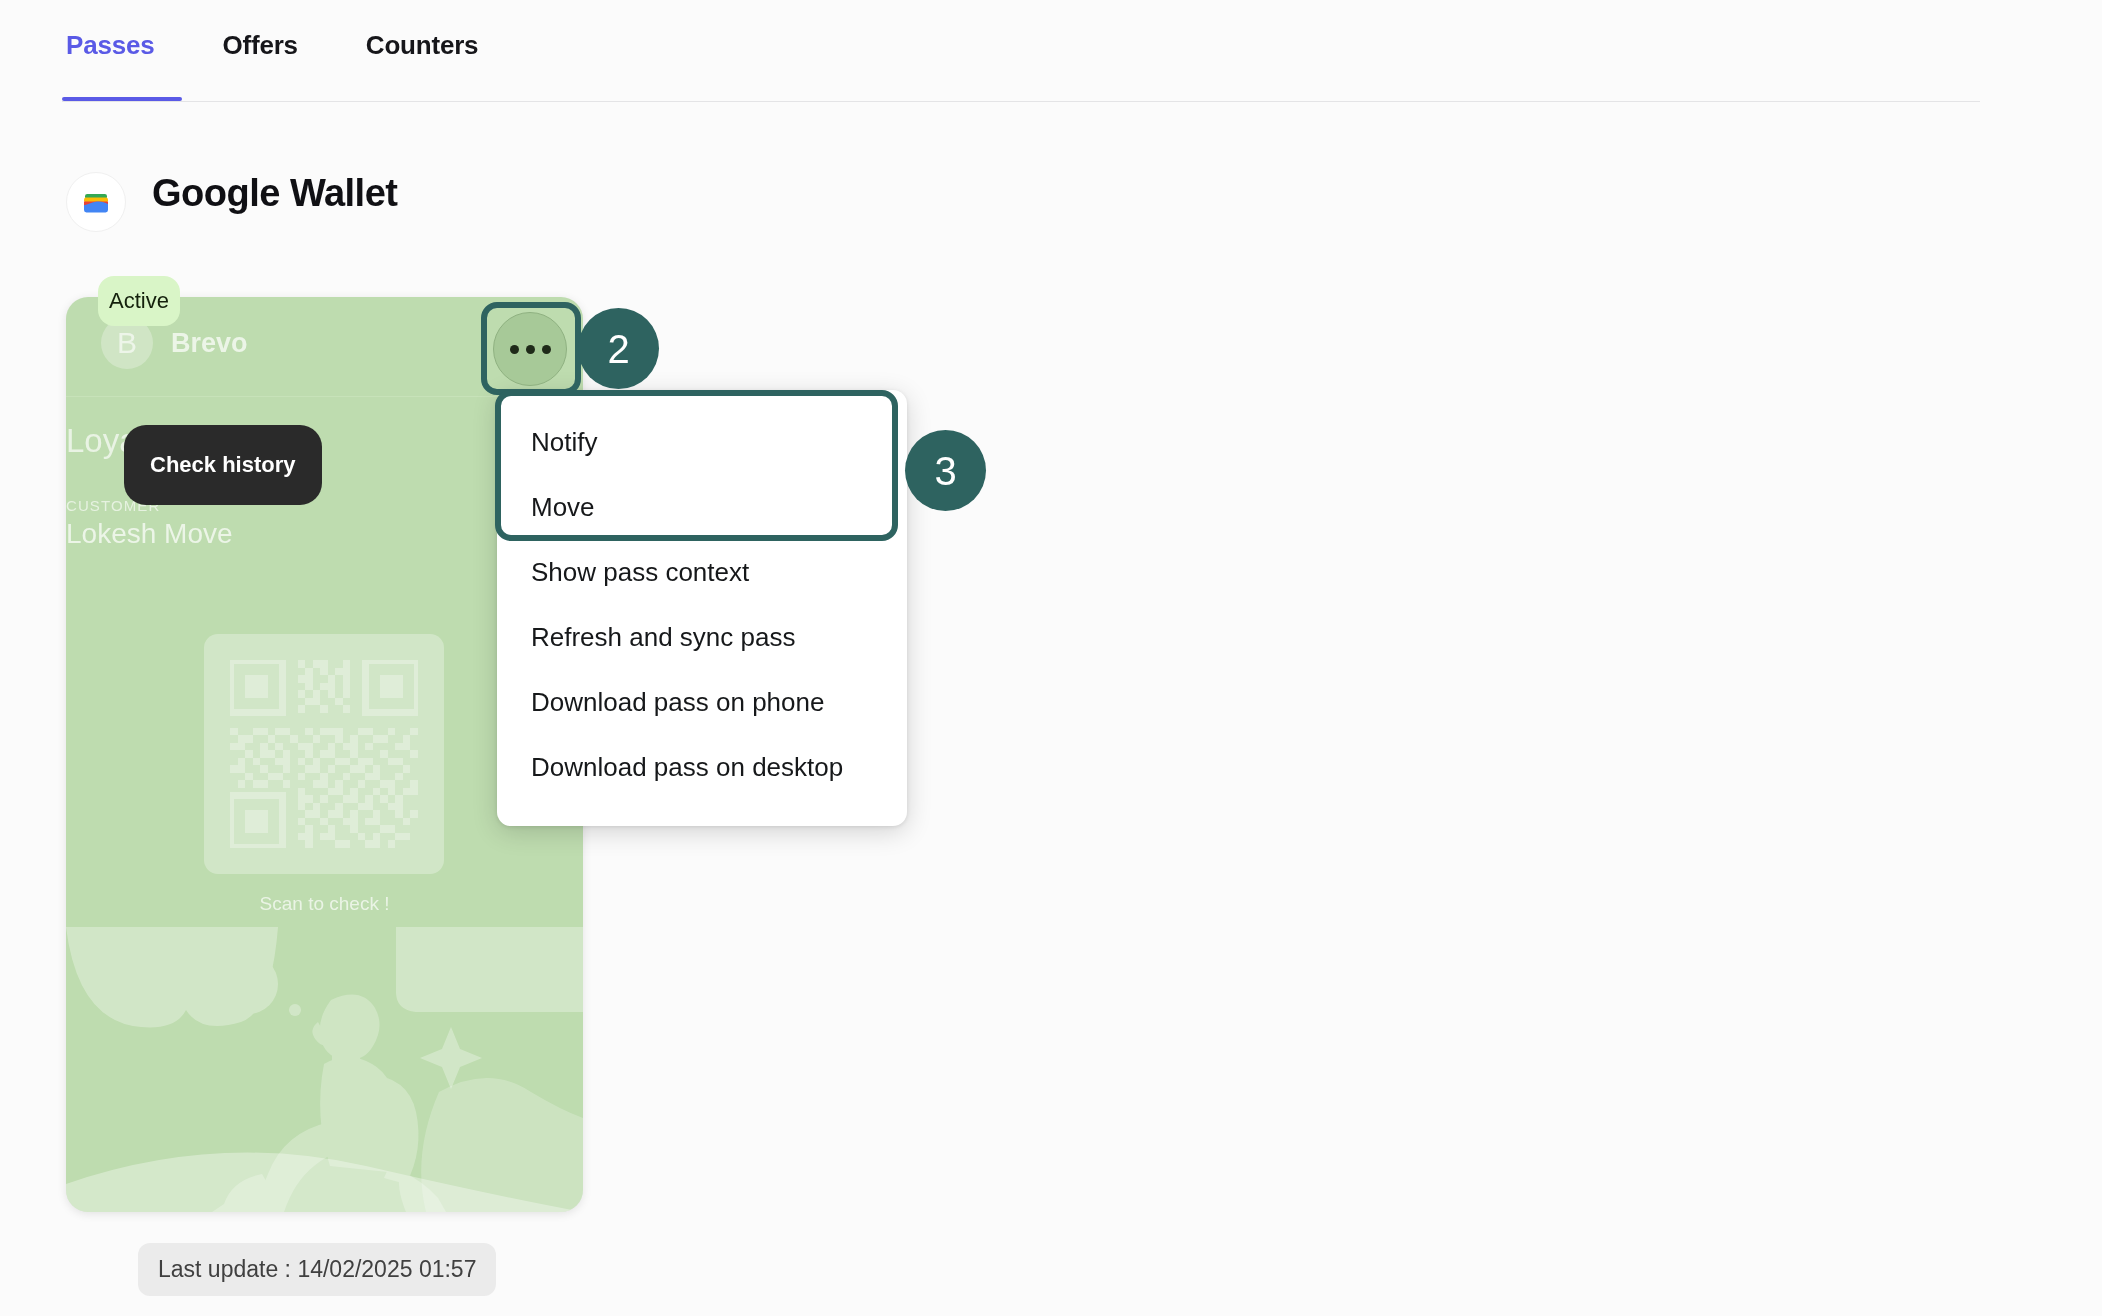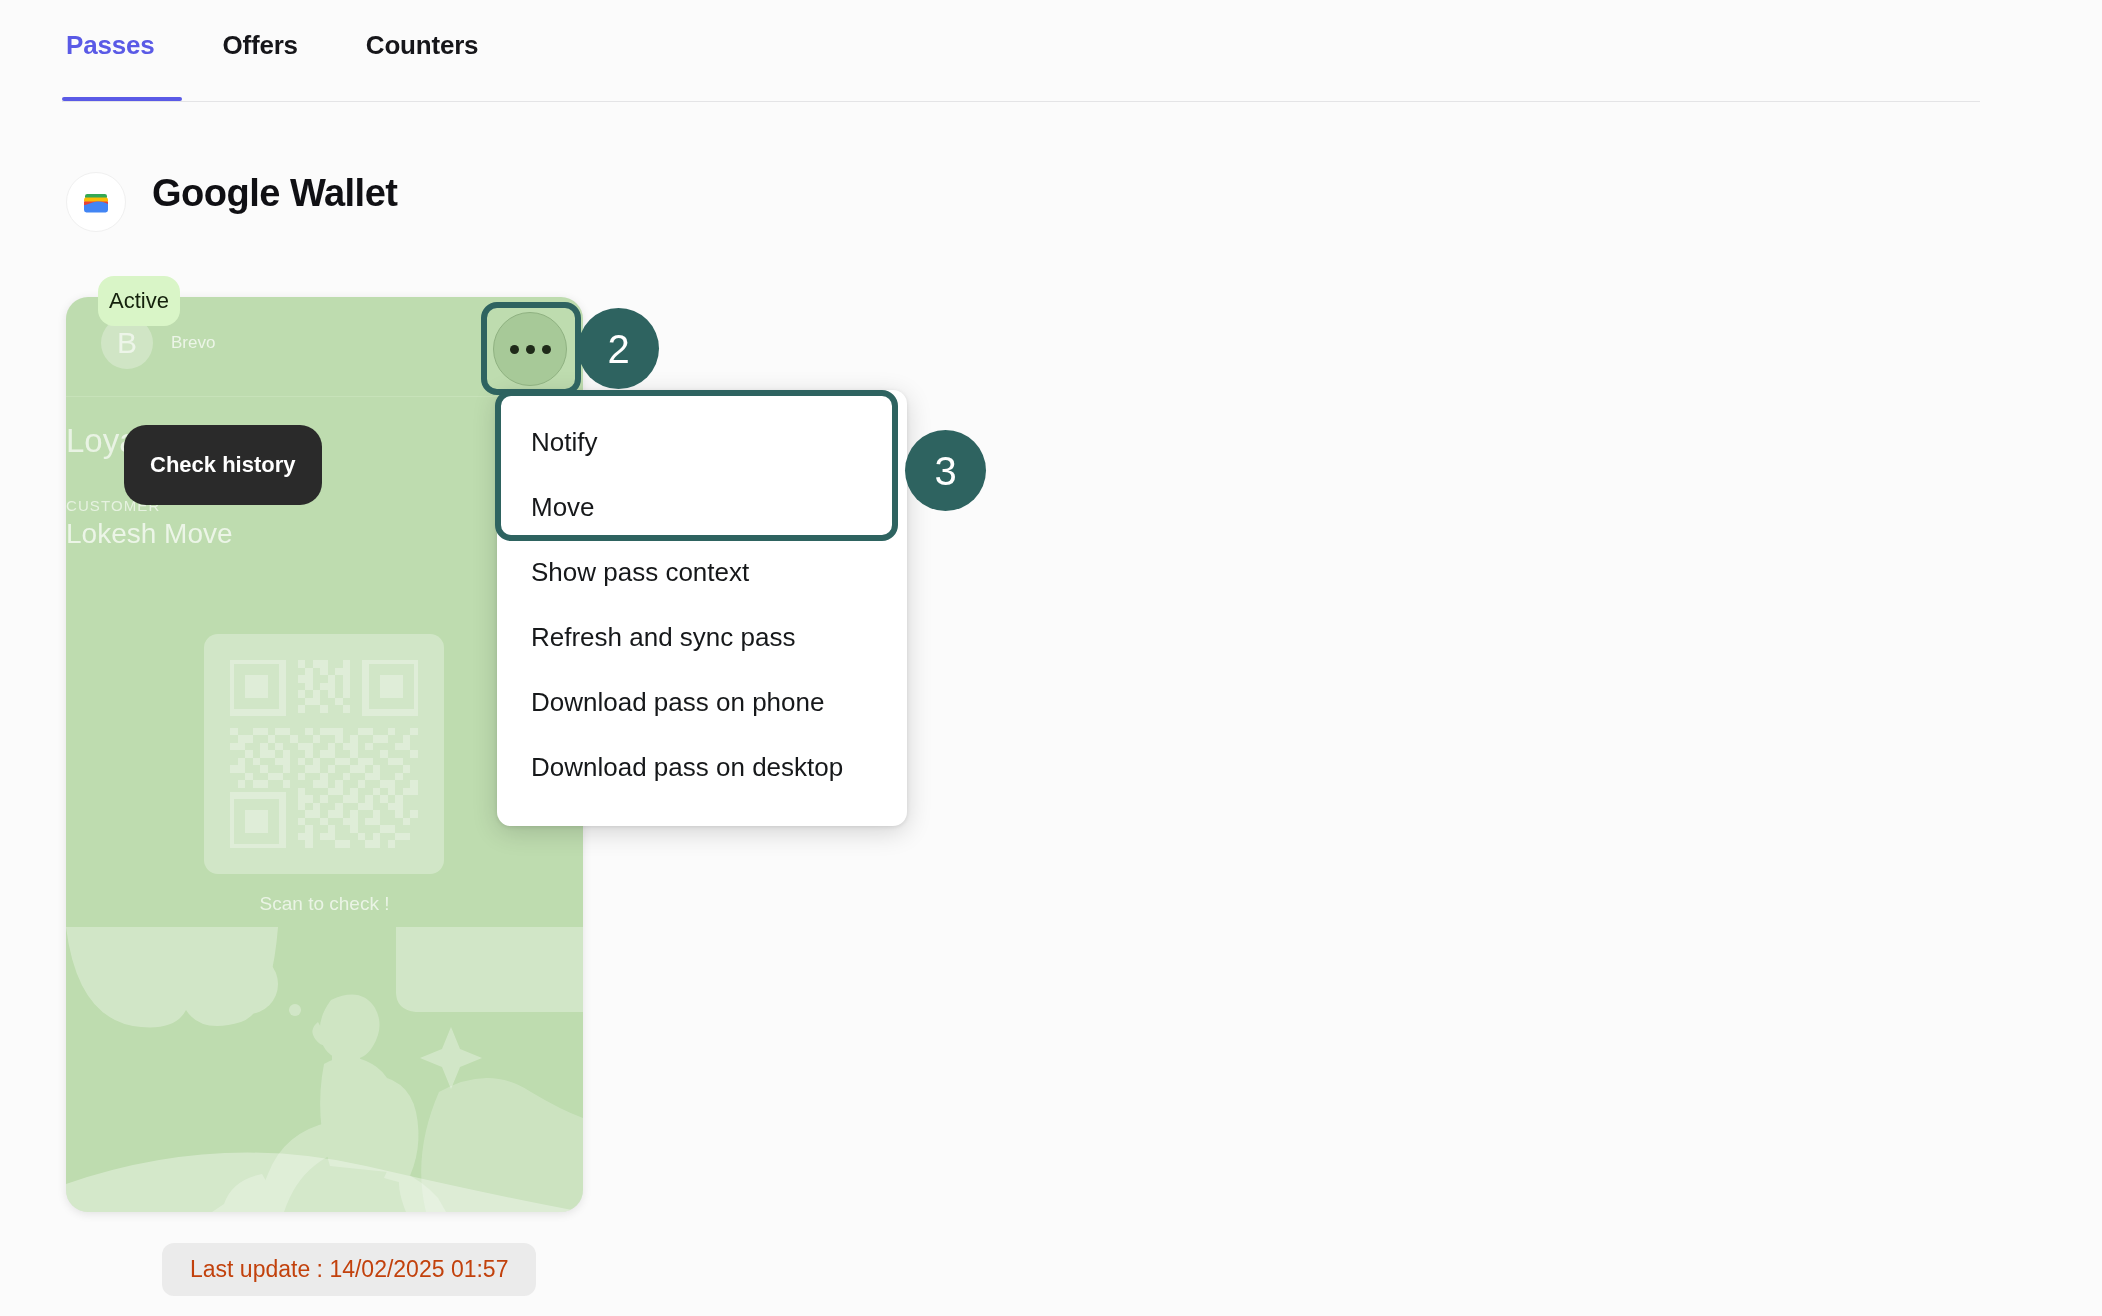--- a/index.html
+++ b/index.html
@@ -70,21 +70,21 @@
     display: flex; align-items: center; gap: 18px;
   }
   .brand-logo {
     width: 52px; height: 52px; border-radius: 50%;
     background: rgba(255,255,255,.28);
     display: flex; align-items: center; justify-content: center;
     color: rgba(255,255,255,.62);
     font-size: 30px; font-weight: 400; line-height: 1;
   }
   .brand-name {
-    font-size: 17px; color: rgba(255,255,255,.70); font-weight: 400;
+    font-size: 27px; color: rgba(255,255,255,.70); font-weight: 700;
   }
   .card-type {
     position: absolute; left: 100px; top: 415px;
     font-size: 33px; color: rgba(255,255,255,.66); font-weight: 400;
     transform: translate(-100px, -290px);
   }
   .field { position: absolute; left: 100px; top: 490px; transform: translate(-100px, -290px); }
   .field-label {
     font-size: 15px; letter-spacing: 1.1px; font-weight: 500;
     color: rgba(255,255,255,.62); text-transform: uppercase; margin-bottom: 4px;
@@ -174,24 +174,23 @@
   .menu-highlight {
     position: absolute; left: 495px; top: 390px;
     width: 403px; height: 151px;
     border: 6px solid #2e6360; border-radius: 16px;
     z-index: 18; pointer-events: none;
   }
 
   
   .last-update {
     position: absolute; left: 138px; top: 1243px;
-    background: #ebebeb; color: #c2410c;
-    font-size: 23px; padding: 13px 28px; border-radius: 12px;
+    background: #ebebeb; color: #404040;
+    font-size: 23px; padding: 13px 20px; border-radius: 12px;
     white-space: nowrap;
-    margin-left: 24px;
   }
 </style>
 </head>
 <body>
 
 <div class="tabbar">
   <div class="tabs">
     <div class="tab active">Passes</div>
     <div class="tab">Offers</div>
     <div class="tab">Counters</div>

